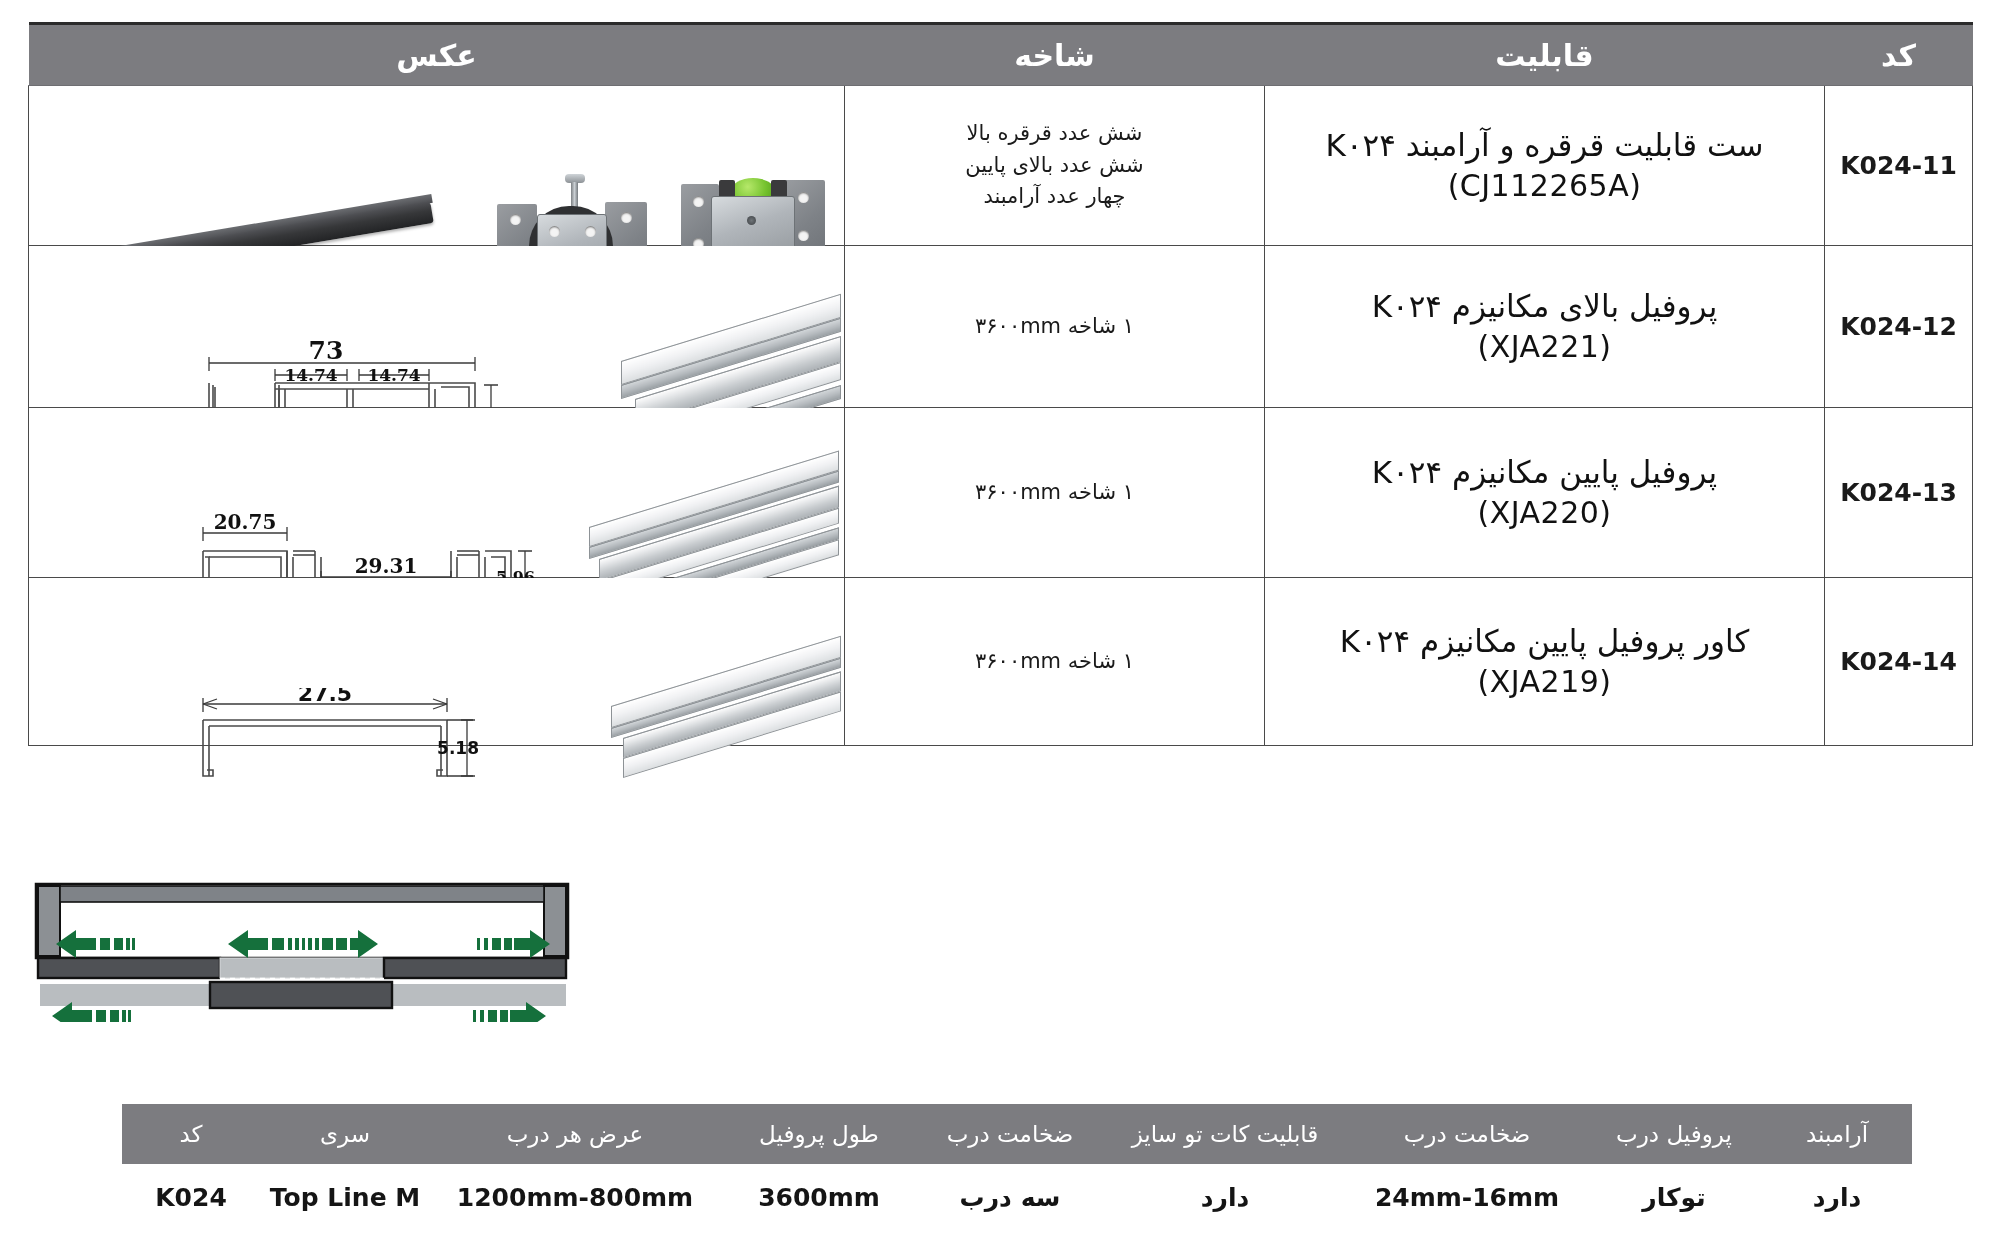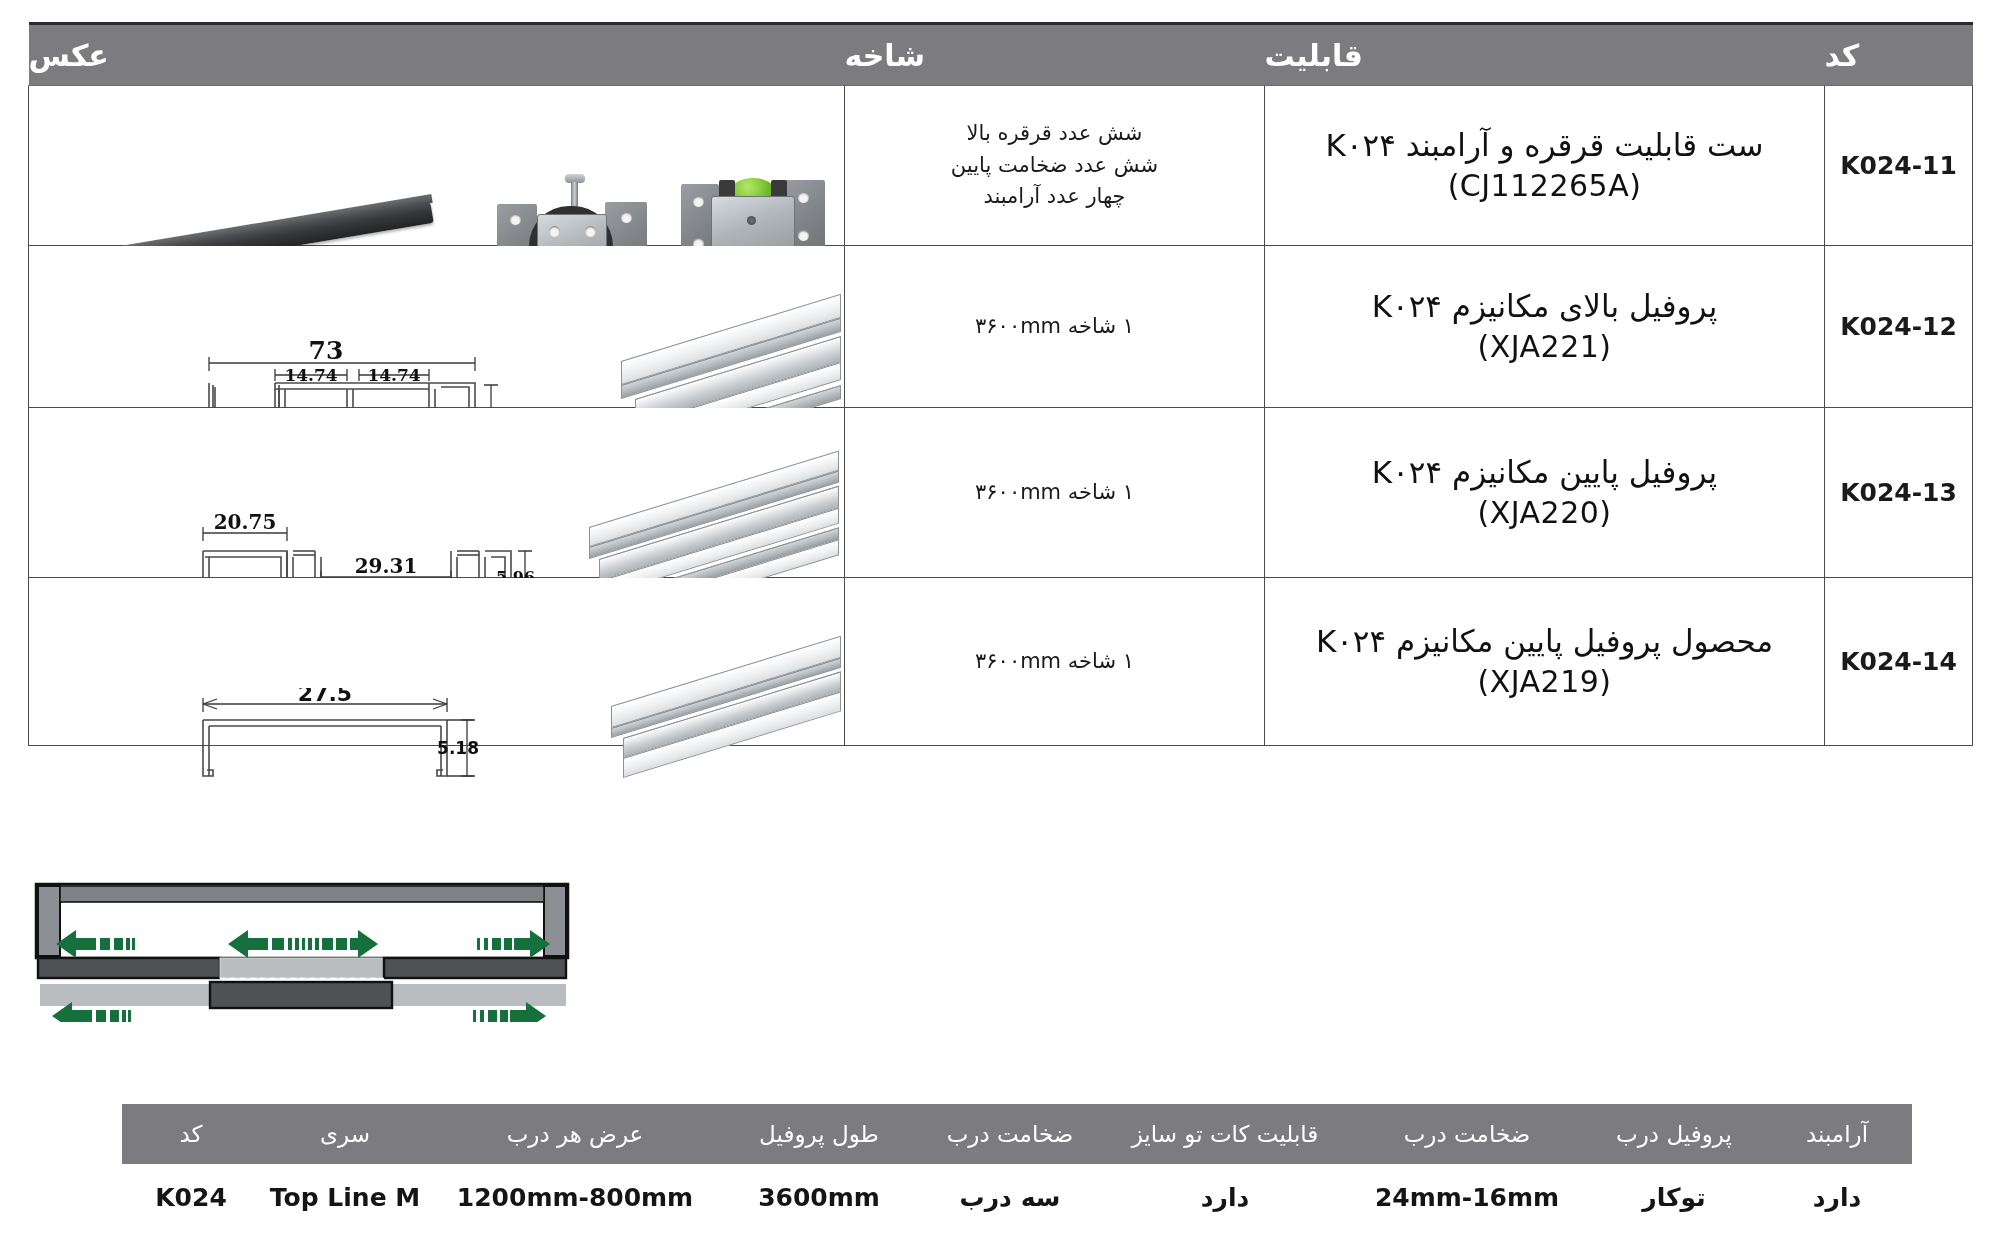--- a/index.html
+++ b/index.html
@@ -22,21 +22,21 @@
     border-collapse: collapse;
     table-layout: fixed;
   }
   .product-table thead th {
     background: #7c7c80;
     color: #ffffff;
     font-size: 30px;
     font-weight: bold;
     height: 62px;
     vertical-align: middle;
-    text-align: left;
+    text-align: center;
     border-top: 3px solid #2b2b2b;
     border-bottom: 1px solid #6e6e72;
     letter-spacing: 0px;
   }
   .product-table td {
     border: 1px solid #4a4a4a;
     vertical-align: middle;
     text-align: center;
     background: #fff;
   }
@@ -251,21 +251,21 @@
   <tbody>
 
     <tr class="row1">
       <td class="cell-code">K024-11</td>
       <td class="cell-prod">
         <span>ست قابلیت قرقره و آرامبند K۰۲۴</span>
         <span class="alt">(CJ112265A)</span>
       </td>
       <td class="cell-qty">
         <span class="qline">شش عدد قرقره بالا</span>
-        <span class="qline">شش عدد ضخامت پایین</span>
+        <span class="qline">شش عدد بالای پایین</span>
         <span class="qline">چهار عدد آرامبند</span>
       </td>
       <td class="cell-img">
         <span class="img-wrap">
           <span class="rollers">
 
             <span class="roller" style="left:652px;top:12px;width:150px;height:134px;">
               <span class="plate" style="left:0px;top:6px;width:38px;height:118px;"></span>
               <span class="hole" style="left:12px;top:18px;"></span>
               <span class="hole" style="left:12px;top:60px;"></span>
@@ -473,21 +473,21 @@
               </g>
             </svg>
           </span>
         </span>
       </td>
     </tr>
 
     <tr class="row4">
       <td class="cell-code">K024-14</td>
       <td class="cell-prod">
-        <span>محصول پروفیل پایین مکانیزم K۰۲۴</span>
+        <span>کاور پروفیل پایین مکانیزم K۰۲۴</span>
         <span class="alt">(XJA219)</span>
       </td>
       <td class="cell-qty">
         <span class="qline">۱ شاخه ۳۶۰۰mm</span>
       </td>
       <td class="cell-img">
         <span class="img-wrap">
 
           <span class="extrusion" style="left:582px;top:10px;width:240px;height:150px;">
             <span class="ext-face light" style="left:0px;top:34px;width:230px;height:22px;"></span>

